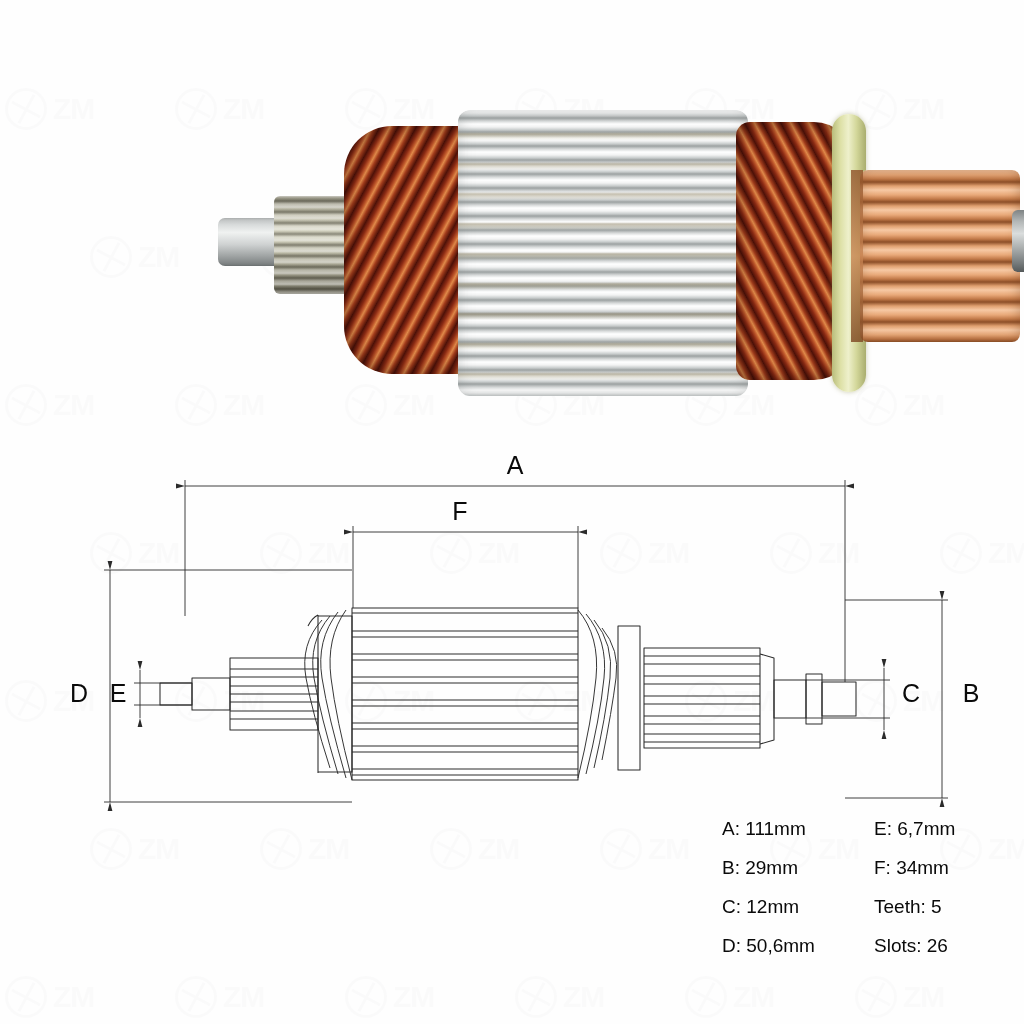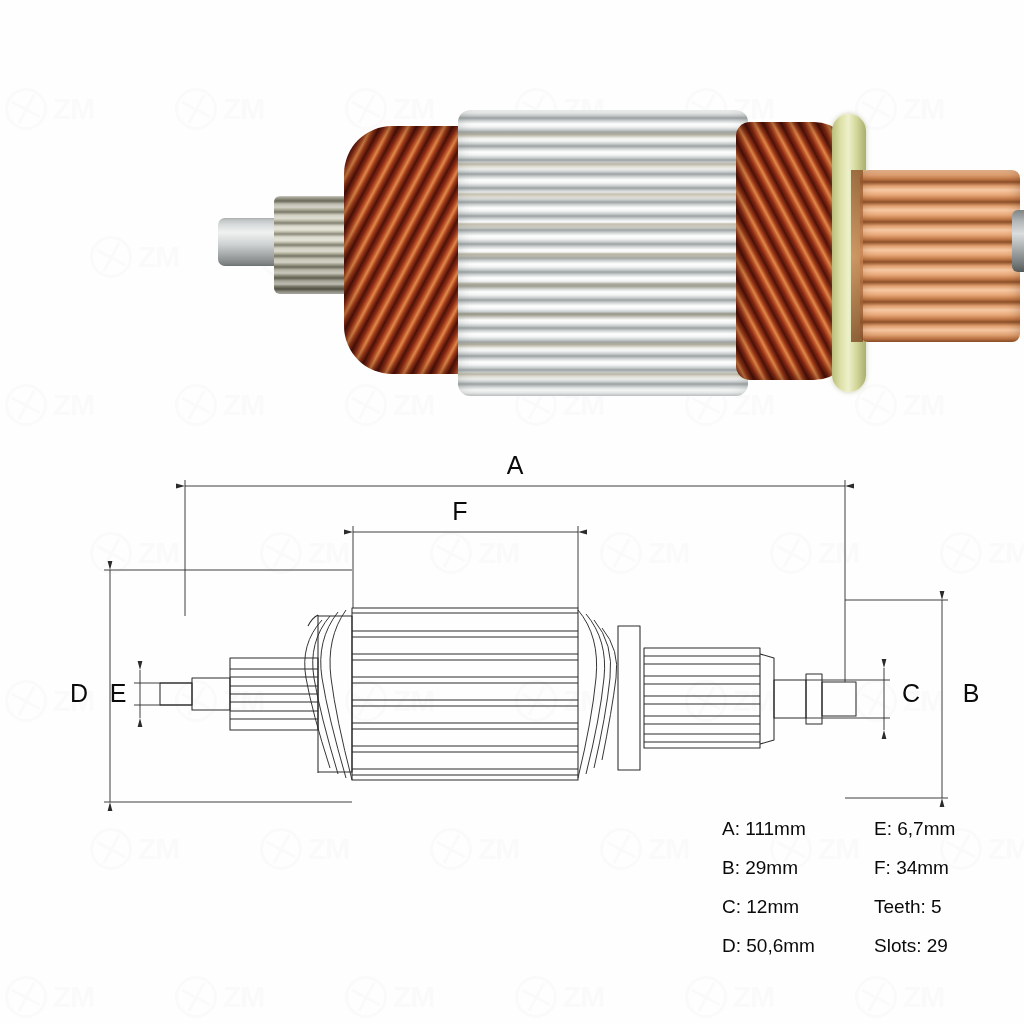--- a/index.html
+++ b/index.html
@@ -543,16 +543,16 @@
   </div>
 
   <div id="spec-table">
     <div class="spec-cell">A: 111mm</div>
     <div class="spec-cell">E: 6,7mm</div>
     <div class="spec-cell">B: 29mm</div>
     <div class="spec-cell">F: 34mm</div>
     <div class="spec-cell">C: 12mm</div>
     <div class="spec-cell">Teeth: 5</div>
     <div class="spec-cell">D: 50,6mm</div>
-    <div class="spec-cell">Slots: 29</div>
+    <div class="spec-cell">Slots: 26</div>
   </div>
 
 </div>
 
 </body></html>

